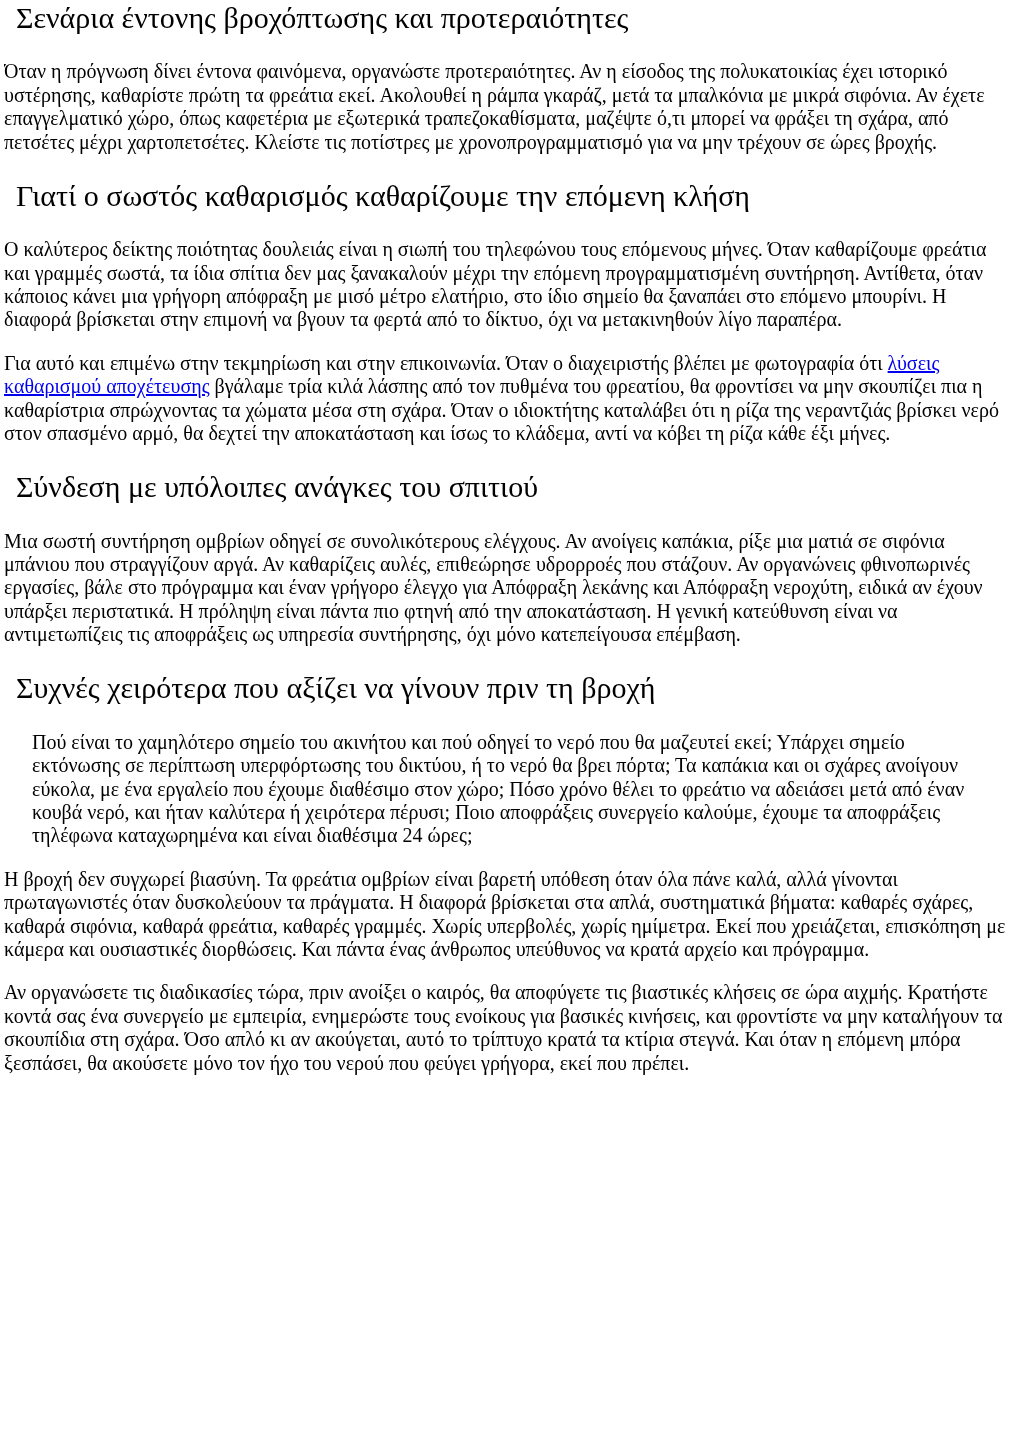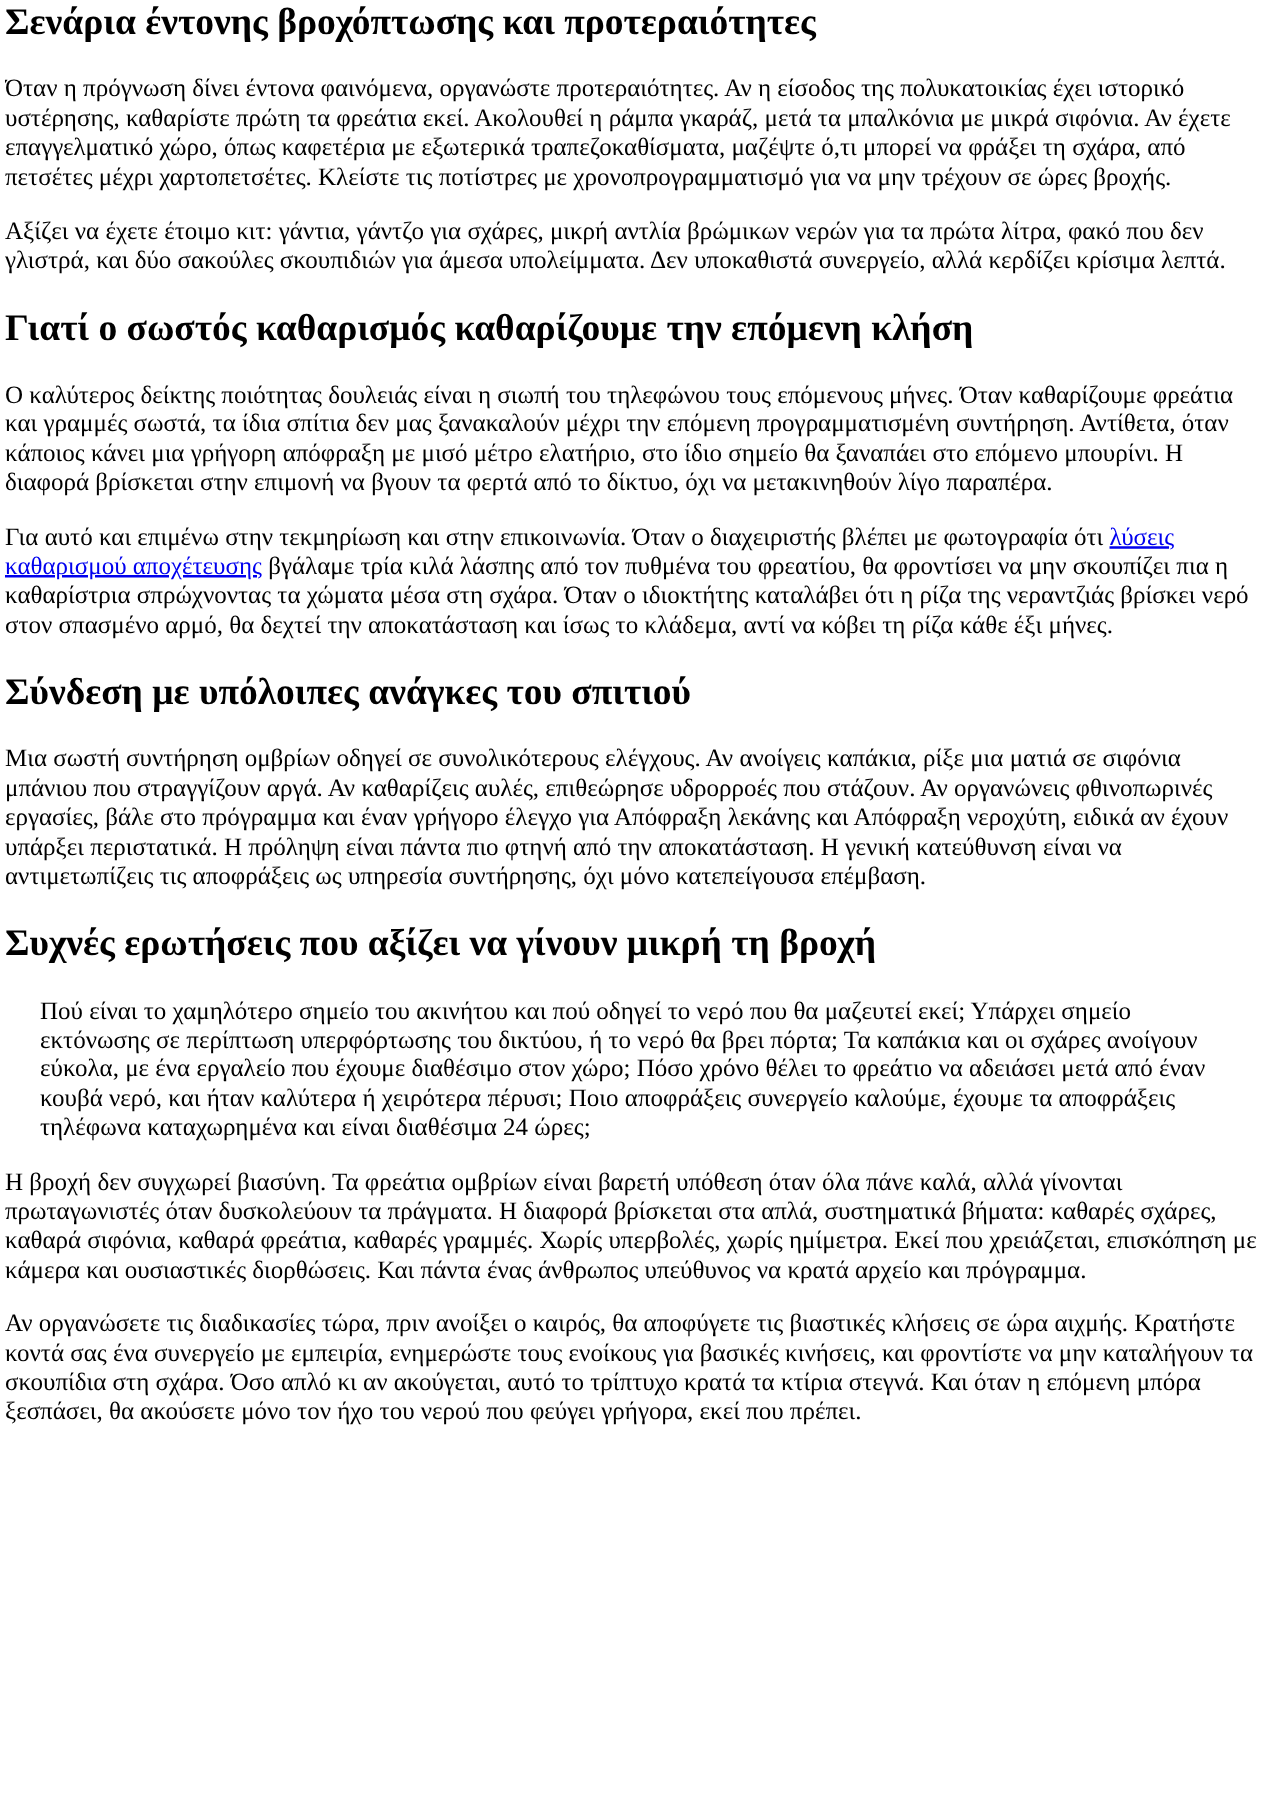--- a/index.html
+++ b/index.html
@@ -11,54 +11,53 @@
     color: #000000;
     font-family: "Liberation Serif", "DejaVu Serif", serif;
     font-size: 20px;
     line-height: 1.17;
     -webkit-font-smoothing: auto;
   }
   article { display: block; }
   h2 {
     font-size: 1.5em;
     line-height: 1.15;
-    font-weight: bold;
-    margin: 0.83em 0;
+    font-weight: normal;
+    margin: 0.83em 12px;
   }
   h2.first { margin-top: 0; }
   p { margin: 1em 0; }
   blockquote { margin: 1em 28px; }
   a {
     color: #0000EE;
     text-decoration: underline;
     cursor: pointer;
   }
 </style>
 </head>
 <body>
 
 <article>
 
   <h2 class="first">Σενάρια έντονης βροχόπτωσης και προτεραιότητες</h2>
 
   <p>Όταν η πρόγνωση δίνει έντονα φαινόμενα, οργανώστε προτεραιότητες. Αν η είσοδος της πολυκατοικίας έχει ιστορικό υστέρησης, καθαρίστε πρώτη τα φρεάτια εκεί. Ακολουθεί η ράμπα γκαράζ, μετά τα μπαλκόνια με μικρά σιφόνια. Αν έχετε επαγγελματικό χώρο, όπως καφετέρια με εξωτερικά τραπεζοκαθίσματα, μαζέψτε ό,τι μπορεί να φράξει τη σχάρα, από πετσέτες μέχρι χαρτοπετσέτες. Κλείστε τις ποτίστρες με χρονοπρογραμματισμό για να μην τρέχουν σε ώρες βροχής.</p>
 
-  <p>Αξίζει να έχετε έτοιμο κιτ: γάντια, γάντζο για σχάρες, μικρή αντλία βρώμικων νερών για τα πρώτα λίτρα, φακό που δεν γλιστρά, και δύο σακούλες σκουπιδιών για άμεσα υπολείμματα. Δεν υποκαθιστά συνεργείο, αλλά κερδίζει κρίσιμα λεπτά.</p>
 
   <h2>Γιατί ο σωστός καθαρισμός καθαρίζουμε την επόμενη κλήση</h2>
 
   <p>Ο καλύτερος δείκτης ποιότητας δουλειάς είναι η σιωπή του τηλεφώνου τους επόμενους μήνες. Όταν καθαρίζουμε φρεάτια και γραμμές σωστά, τα ίδια σπίτια δεν μας ξανακαλούν μέχρι την επόμενη προγραμματισμένη συντήρηση. Αντίθετα, όταν κάποιος κάνει μια γρήγορη απόφραξη με μισό μέτρο ελατήριο, στο ίδιο σημείο θα ξαναπάει στο επόμενο μπουρίνι. Η διαφορά βρίσκεται στην επιμονή να βγουν τα φερτά από το δίκτυο, όχι να μετακινηθούν λίγο παραπέρα.</p>
 
   <p><span>Για αυτό και επιμένω στην τεκμηρίωση και στην επικοινωνία. Όταν ο διαχειριστής βλέπει με φωτογραφία ότι </span><a href="#">λύσεις καθαρισμού αποχέτευσης</a><span> βγάλαμε τρία κιλά λάσπης από τον πυθμένα του φρεατίου, θα φροντίσει να μην σκουπίζει πια η καθαρίστρια σπρώχνοντας τα χώματα μέσα στη σχάρα. Όταν ο ιδιοκτήτης καταλάβει ότι η ρίζα της νεραντζιάς βρίσκει νερό στον σπασμένο αρμό, θα δεχτεί την αποκατάσταση και ίσως το κλάδεμα, αντί να κόβει τη ρίζα κάθε έξι μήνες.</span></p>
 
   <h2>Σύνδεση με υπόλοιπες ανάγκες του σπιτιού</h2>
 
   <p>Μια σωστή συντήρηση ομβρίων οδηγεί σε συνολικότερους ελέγχους. Αν ανοίγεις καπάκια, ρίξε μια ματιά σε σιφόνια μπάνιου που στραγγίζουν αργά. Αν καθαρίζεις αυλές, επιθεώρησε υδρορροές που στάζουν. Αν οργανώνεις φθινοπωρινές εργασίες, βάλε στο πρόγραμμα και έναν γρήγορο έλεγχο για Απόφραξη λεκάνης και Απόφραξη νεροχύτη, ειδικά αν έχουν υπάρξει περιστατικά. Η πρόληψη είναι πάντα πιο φτηνή από την αποκατάσταση. Η γενική κατεύθυνση είναι να αντιμετωπίζεις τις αποφράξεις ως υπηρεσία συντήρησης, όχι μόνο κατεπείγουσα επέμβαση.</p>
 
-  <h2>Συχνές ερωτήσεις που αξίζει να γίνουν μικρή τη βροχή</h2>
+  <h2>Συχνές χειρότερα που αξίζει να γίνουν πριν τη βροχή</h2>
 
   <blockquote>Πού είναι το χαμηλότερο σημείο του ακινήτου και πού οδηγεί το νερό που θα μαζευτεί εκεί; Υπάρχει σημείο εκτόνωσης σε περίπτωση υπερφόρτωσης του δικτύου, ή το νερό θα βρει πόρτα; Τα καπάκια και οι σχάρες ανοίγουν εύκολα, με ένα εργαλείο που έχουμε διαθέσιμο στον χώρο; Πόσο χρόνο θέλει το φρεάτιο να αδειάσει μετά από έναν κουβά νερό, και ήταν καλύτερα ή χειρότερα πέρυσι; Ποιο αποφράξεις συνεργείο καλούμε, έχουμε τα αποφράξεις τηλέφωνα καταχωρημένα και είναι διαθέσιμα 24 ώρες;</blockquote>
 
 
   <p>Η βροχή δεν συγχωρεί βιασύνη. Τα φρεάτια ομβρίων είναι βαρετή υπόθεση όταν όλα πάνε καλά, αλλά γίνονται πρωταγωνιστές όταν δυσκολεύουν τα πράγματα. Η διαφορά βρίσκεται στα απλά, συστηματικά βήματα: καθαρές σχάρες, καθαρά σιφόνια, καθαρά φρεάτια, καθαρές γραμμές. Χωρίς υπερβολές, χωρίς ημίμετρα. Εκεί που χρειάζεται, επισκόπηση με κάμερα και ουσιαστικές διορθώσεις. Και πάντα ένας άνθρωπος υπεύθυνος να κρατά αρχείο και πρόγραμμα.</p>
 
   <p>Αν οργανώσετε τις διαδικασίες τώρα, πριν ανοίξει ο καιρός, θα αποφύγετε τις βιαστικές κλήσεις σε ώρα αιχμής. Κρατήστε κοντά σας ένα συνεργείο με εμπειρία, ενημερώστε τους ενοίκους για βασικές κινήσεις, και φροντίστε να μην καταλήγουν τα σκουπίδια στη σχάρα. Όσο απλό κι αν ακούγεται, αυτό το τρίπτυχο κρατά τα κτίρια στεγνά. Και όταν η επόμενη μπόρα ξεσπάσει, θα ακούσετε μόνο τον ήχο του νερού που φεύγει γρήγορα, εκεί που πρέπει.</p>
 
 </article>
 

